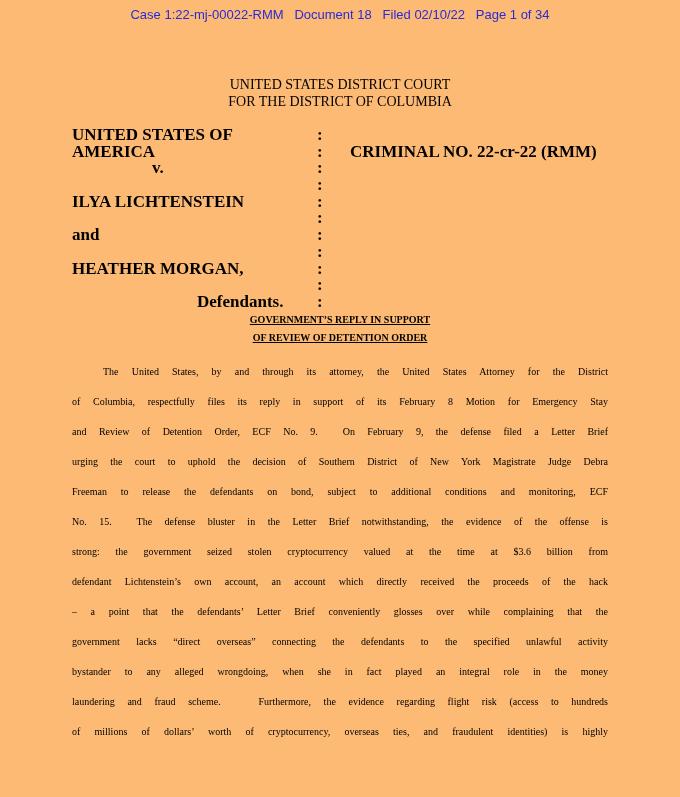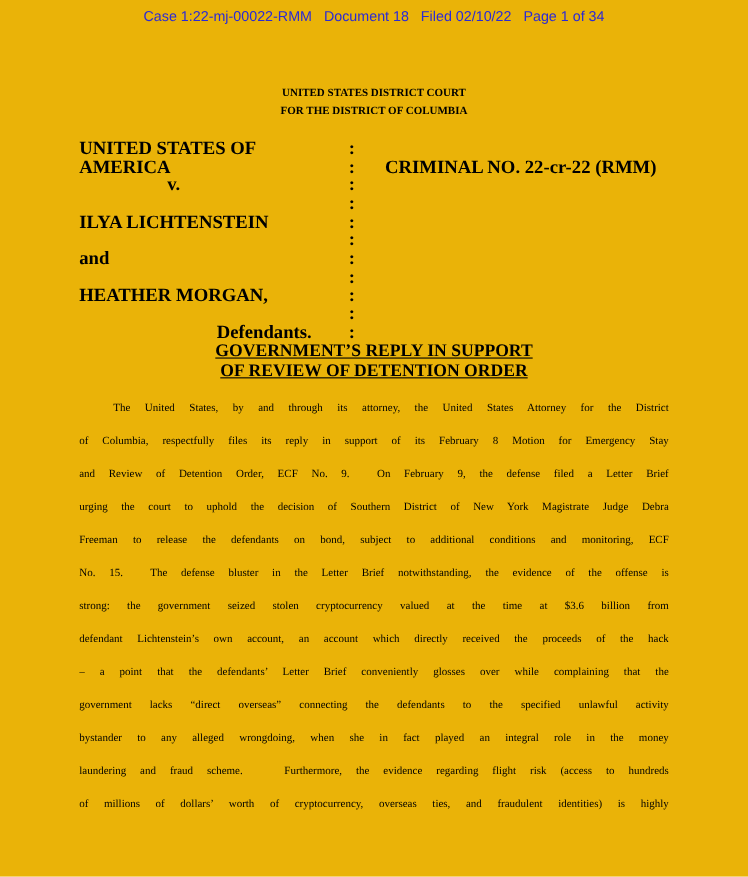--- a/index.html
+++ b/index.html
@@ -4,21 +4,21 @@
 <style>
   html, body {
     margin: 0;
     padding: 0;
     background: #ffffff;
   }
   .page {
     position: relative;
     width: 680px;
     height: 797px;
-    background: #eab308;
+    background: #fdba74;
     color: #000000;
     font-family: "Liberation Serif", serif;
     overflow: hidden;
   }
   .case-header {
     position: absolute;
     top: 7px;
     left: 0;
     right: 0;
     text-align: center;
@@ -26,22 +26,22 @@
     font-size: 13px;
     line-height: 15px;
     white-space: pre;
   }
   .court-title {
     position: absolute;
     top: 76px;
     left: 0;
     right: 0;
     text-align: center;
-    font-weight: bold;
-    font-size: 10px;
+    font-weight: normal;
+    font-size: 14px;
     line-height: 17px;
   }
   .caption {
     position: absolute;
     top: 127px;
     left: 72px;
     width: 536px;
     font-weight: bold;
     font-size: 17px;
   }
@@ -56,21 +56,21 @@
   .cap-left.indent-def { padding-left: 125px; box-sizing: border-box; }
   .cap-colon { width: 33px; flex: 0 0 33px; }
   .cap-right { flex: 1; }
   .doc-heading {
     position: absolute;
     top: 311px;
     left: 0;
     right: 0;
     text-align: center;
     font-weight: bold;
-    font-size: 16px;
+    font-size: 10px;
     line-height: 18px;
   }
   .doc-heading .u { text-decoration: underline; }
   .body-text {
     position: absolute;
     top: 357px;
     left: 72px;
     width: 536px;
     font-size: 10px;
   }

